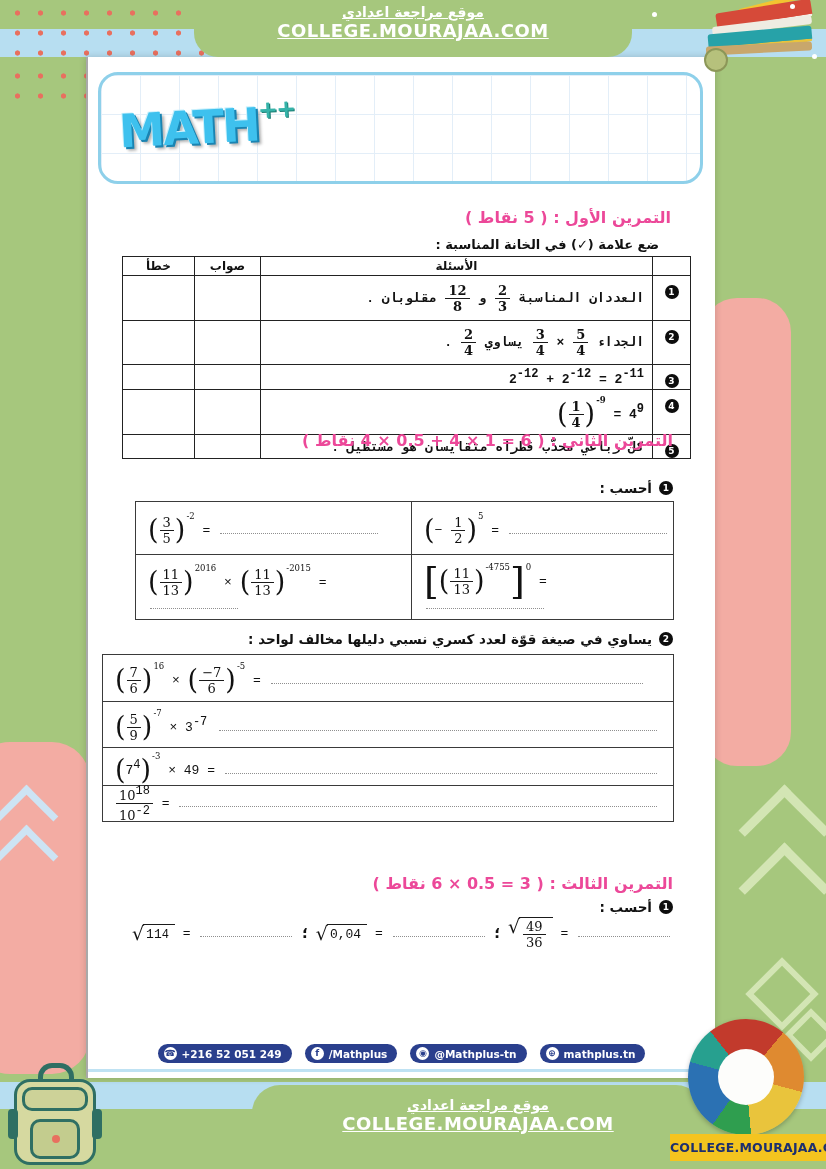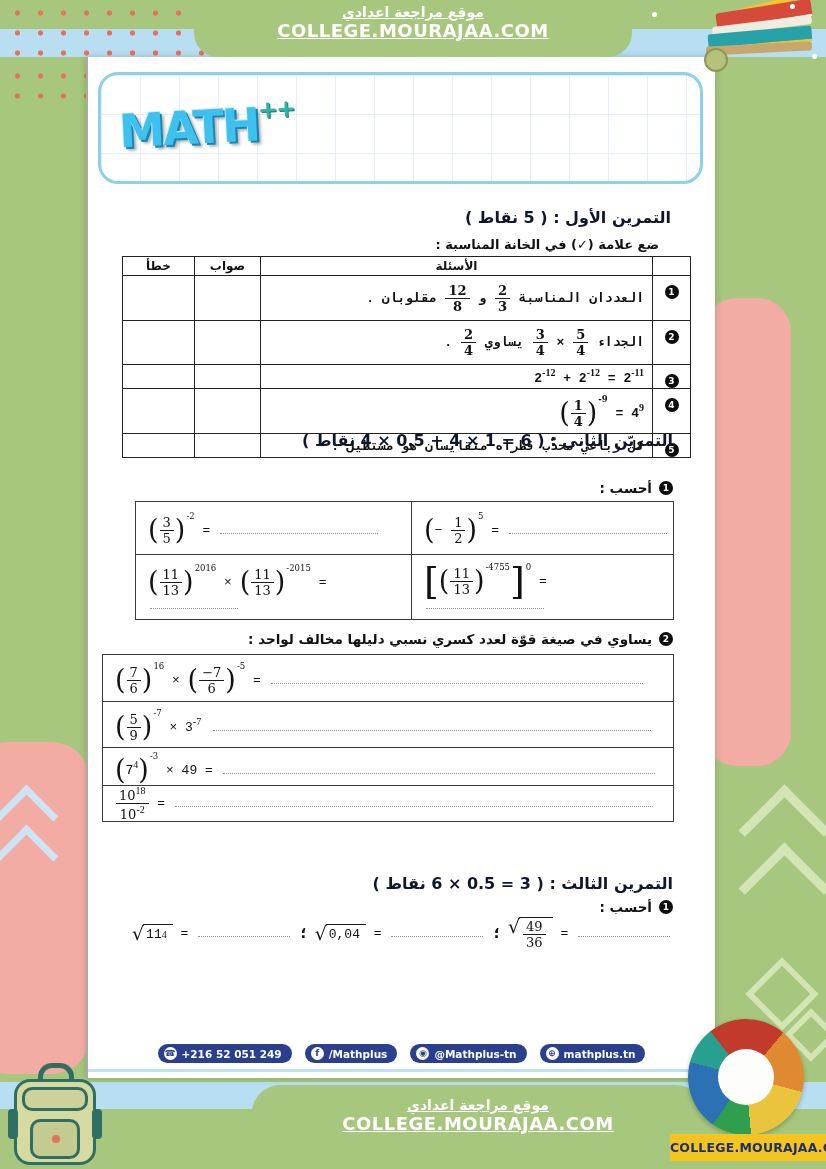--- a/index.html
+++ b/index.html
@@ -57,37 +57,37 @@
   .paper{position:absolute;left:86px;top:57px;width:627px;height:1021px;background:#fff;z-index:2;border-left:2px solid #a9a9a9;box-shadow:0 0 7px rgba(0,0,0,.18);}
 
   .header-box{position:absolute;left:10px;top:15px;width:599px;height:106px;border:3px solid #8ed0ea;border-radius:20px;
     background:linear-gradient(#e3eef8 1px,transparent 1px) 0 0/39px 39px,linear-gradient(90deg,#e3eef8 1px,transparent 1px) 0 0/39px 39px,#fff;}
   .logo{position:absolute;left:18px;top:24px;font-size:46px;font-weight:800;color:#3ec1ee;letter-spacing:-2px;transform:rotate(-3deg);
     text-shadow:-1px -1px 0 #c8f0fc,2px 2px 0 #1a84b2,4px 4px 3px rgba(0,0,0,.3);}
   .logo .plus{font-size:24px;color:#35b3a9;vertical-align:22px;letter-spacing:-2px;text-shadow:1px 1px 0 #1a7d74;}
   .title-box{position:absolute;left:222px;top:50px;width:184px;height:47px;border:4px solid #e0382c;display:flex;align-items:center;justify-content:center;
     font-size:16.5px;font-weight:600;color:#1b1b3a;direction:rtl;}
 
-  .ex-heading{position:absolute;color:#0f172a;font-weight:800;font-size:16px;direction:rtl;}
+  .ex-heading{position:absolute;color:#ec4899;font-weight:800;font-size:16px;direction:rtl;}
   .instruction{position:absolute;font-size:13px;font-weight:700;color:#111;direction:rtl;}
   .qline{position:absolute;display:flex;direction:rtl;gap:7px;align-items:center;font-size:13.5px;font-weight:700;color:#111;}
   .numbadge{display:inline-block;width:14px;height:14px;border-radius:50%;background:#0d0d0d;color:#fff;font-size:9px;line-height:14px;text-align:center;font-weight:700;flex:0 0 auto;}
 
   
   .tf-table{position:absolute;left:34px;top:199px;border-collapse:collapse;table-layout:fixed;width:568px;}
   .tf-table td,.tf-table th{border:1px solid #222;padding:0;}
   .tf-table th{font-size:12px;font-weight:700;height:18px;text-align:center;color:#111;}
   .cell-q{direction:rtl;text-align:right;padding:2px 8px !important;font-weight:700;font-size:13px;color:#111;vertical-align:middle;}
   .cell-num{text-align:center;vertical-align:top;padding-top:4px !important;}
   .cell-box{background:#fff;}
 
   
   .expr{font-size:13px;color:#111;}
   .mtxt{font-family:Liberation Mono, monospace;}
-  .msup{font-family:Liberation Serif, serif;font-size:10px;vertical-align:6px;letter-spacing:0;}
+  .msup{font-family:Liberation Mono, monospace;font-size:12px;vertical-align:6px;letter-spacing:0;}
   .mhisup{font-family:"DejaVu Serif","DejaVu Sans",serif;font-size:8.5px;vertical-align:15px;margin-left:1px;}
   .bigp{font-family:"DejaVu Serif",serif;font-size:27px;font-weight:300;vertical-align:middle;line-height:.9;}
   .bigb{font-family:"DejaVu Serif",serif;font-size:38px;font-weight:200;vertical-align:middle;line-height:.85;}
   .frac{display:inline-block;vertical-align:middle;text-align:center;font-family:"DejaVu Serif",serif;line-height:1;margin:0 1px;}
   .fnum{display:block;border-bottom:1.2px solid #1a1a1a;padding:0 3px 1px;}
   .fden{display:block;padding:1px 3px 0;}
   .dotsline{display:inline-block;height:10px;border-bottom:1.5px dotted #8f8f8f;vertical-align:baseline;margin:0 2px;}
   .sqrt{display:inline-flex;vertical-align:middle;align-items:stretch;}
   .rad{font-family:"DejaVu Serif",serif;font-size:19px;line-height:1;margin-right:-1px;align-self:flex-start;}
   .sqrtbody{border-top:1.4px solid #1a1a1a;padding:2px 6px 0 3px;display:inline-flex;align-items:center;}

